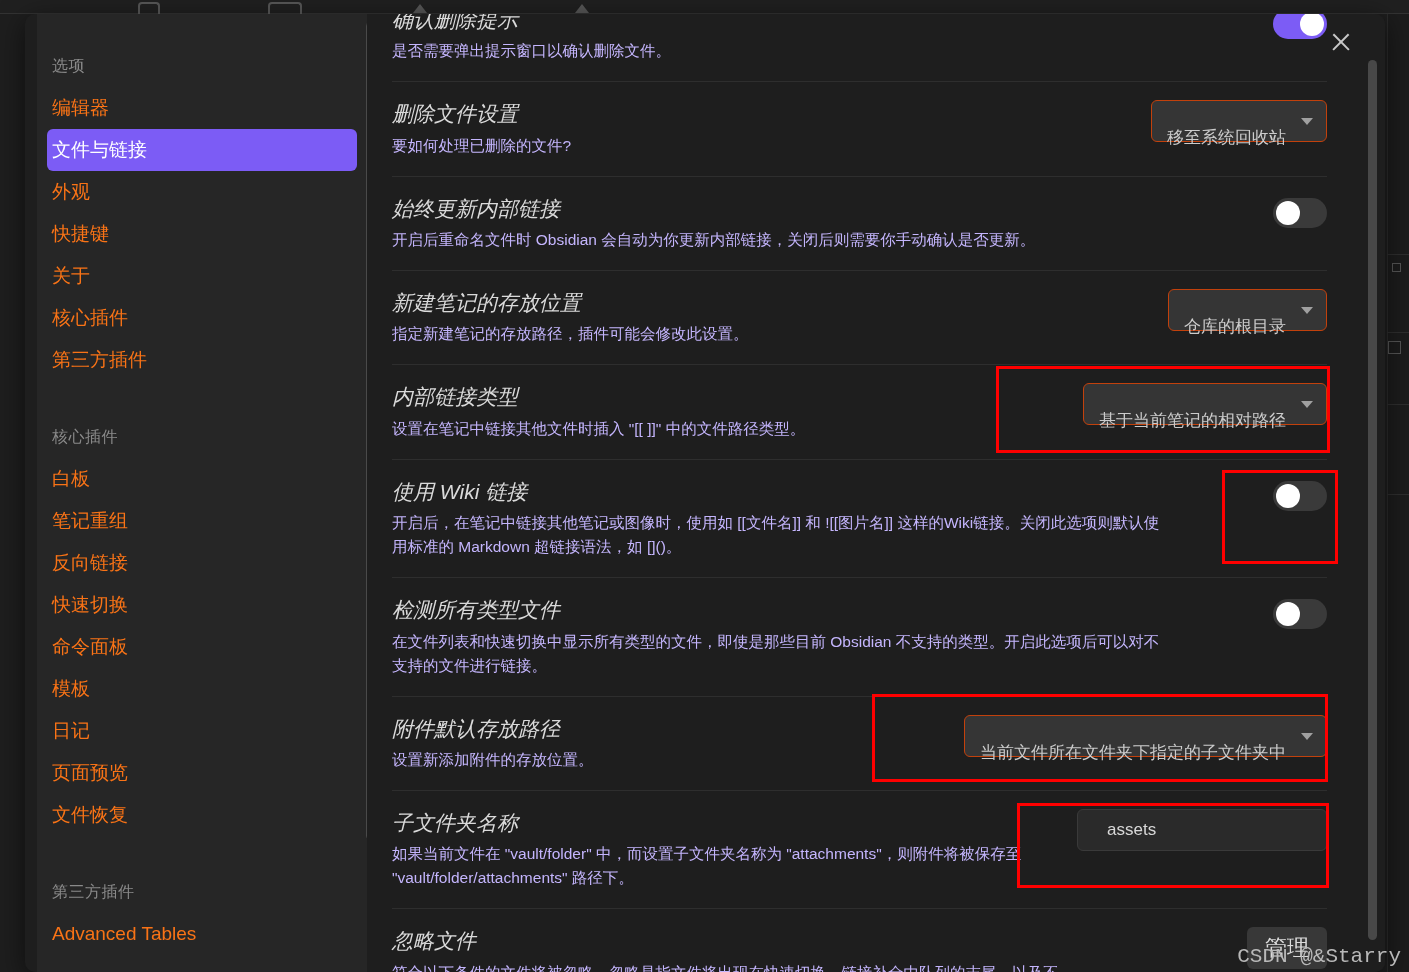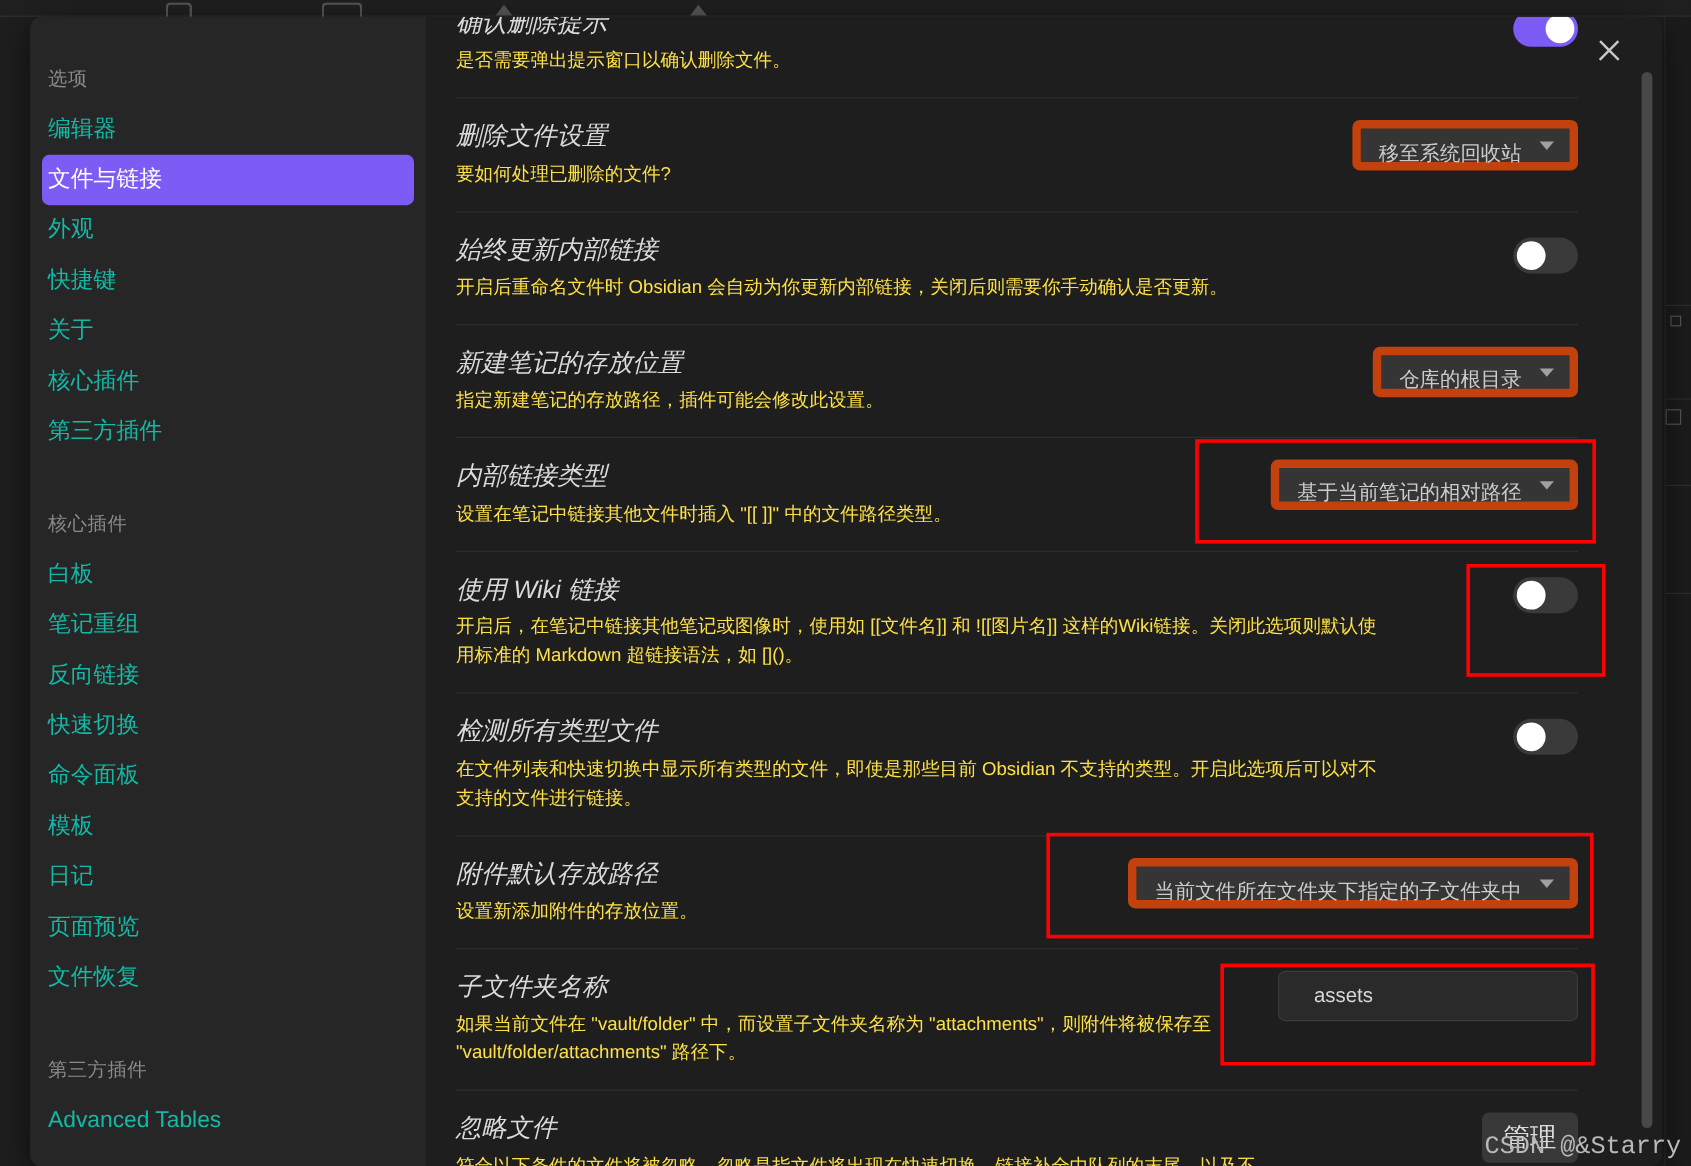--- a/index.html
+++ b/index.html
@@ -64,30 +64,31 @@
   }
 
   
   #settings-sidebar {
     position: relative;
     width: 330px;
     flex: 0 0 330px;
     background: #262626;
     padding: 42px 0 0 0;
     overflow: hidden;
+    margin-left: 12px;
   }
   .nav-group-title {
     color: #8a8a8a;
     font-size: 16px;
     padding: 0 0 10px 15px;
     letter-spacing: .5px;
   }
   .nav-group-title.spaced { margin-top: 46px; }
   .nav-item {
-    color: #14b8a6;
+    color: #f97316;
     font-size: 19px;
     line-height: 42px;
     height: 42px;
     margin: 0 10px;
     padding: 0 0 0 5px;
     border-radius: 6px;
     white-space: nowrap;
     overflow: hidden;
   }
   .nav-item.active {
@@ -132,21 +133,21 @@
   .setting-row.no-border { border-bottom: none; }
   .setting-info { max-width: 800px; padding-right: 20px; }
   .setting-name {
     color: #dadada;
     font-size: 21px;
     line-height: 1.35;
     margin-bottom: 5px;
     font-style: italic;
   }
   .setting-desc {
-    color: #fde047;
+    color: #c4b5fd;
     font-size: 15.5px;
     line-height: 1.55;
   }
   .setting-control {
     flex: 0 0 auto;
     display: flex;
     align-items: center;
     min-height: 36px;
   }
 
@@ -171,23 +172,23 @@
 
   
   .dropdown {
     position: relative;
     background: #353535;
     border-radius: 6px;
     color: #cccccc;
     font-size: 17px;
     height: 42px;
     line-height: 42px;
-    padding: 0 40px 0 15px;
+    padding: 16px 40px 0 15px;
     white-space: nowrap;
-    border: 7px solid #c2410c;
+    border: 1px solid #c2410c;
   }
   .dropdown .caret {
     position: absolute;
     right: 13px; top: 50%;
     margin-top: -3px;
     width: 0; height: 0;
     border-left: 6px solid transparent;
     border-right: 6px solid transparent;
     border-top: 7px solid #a0a0a0;
   }

